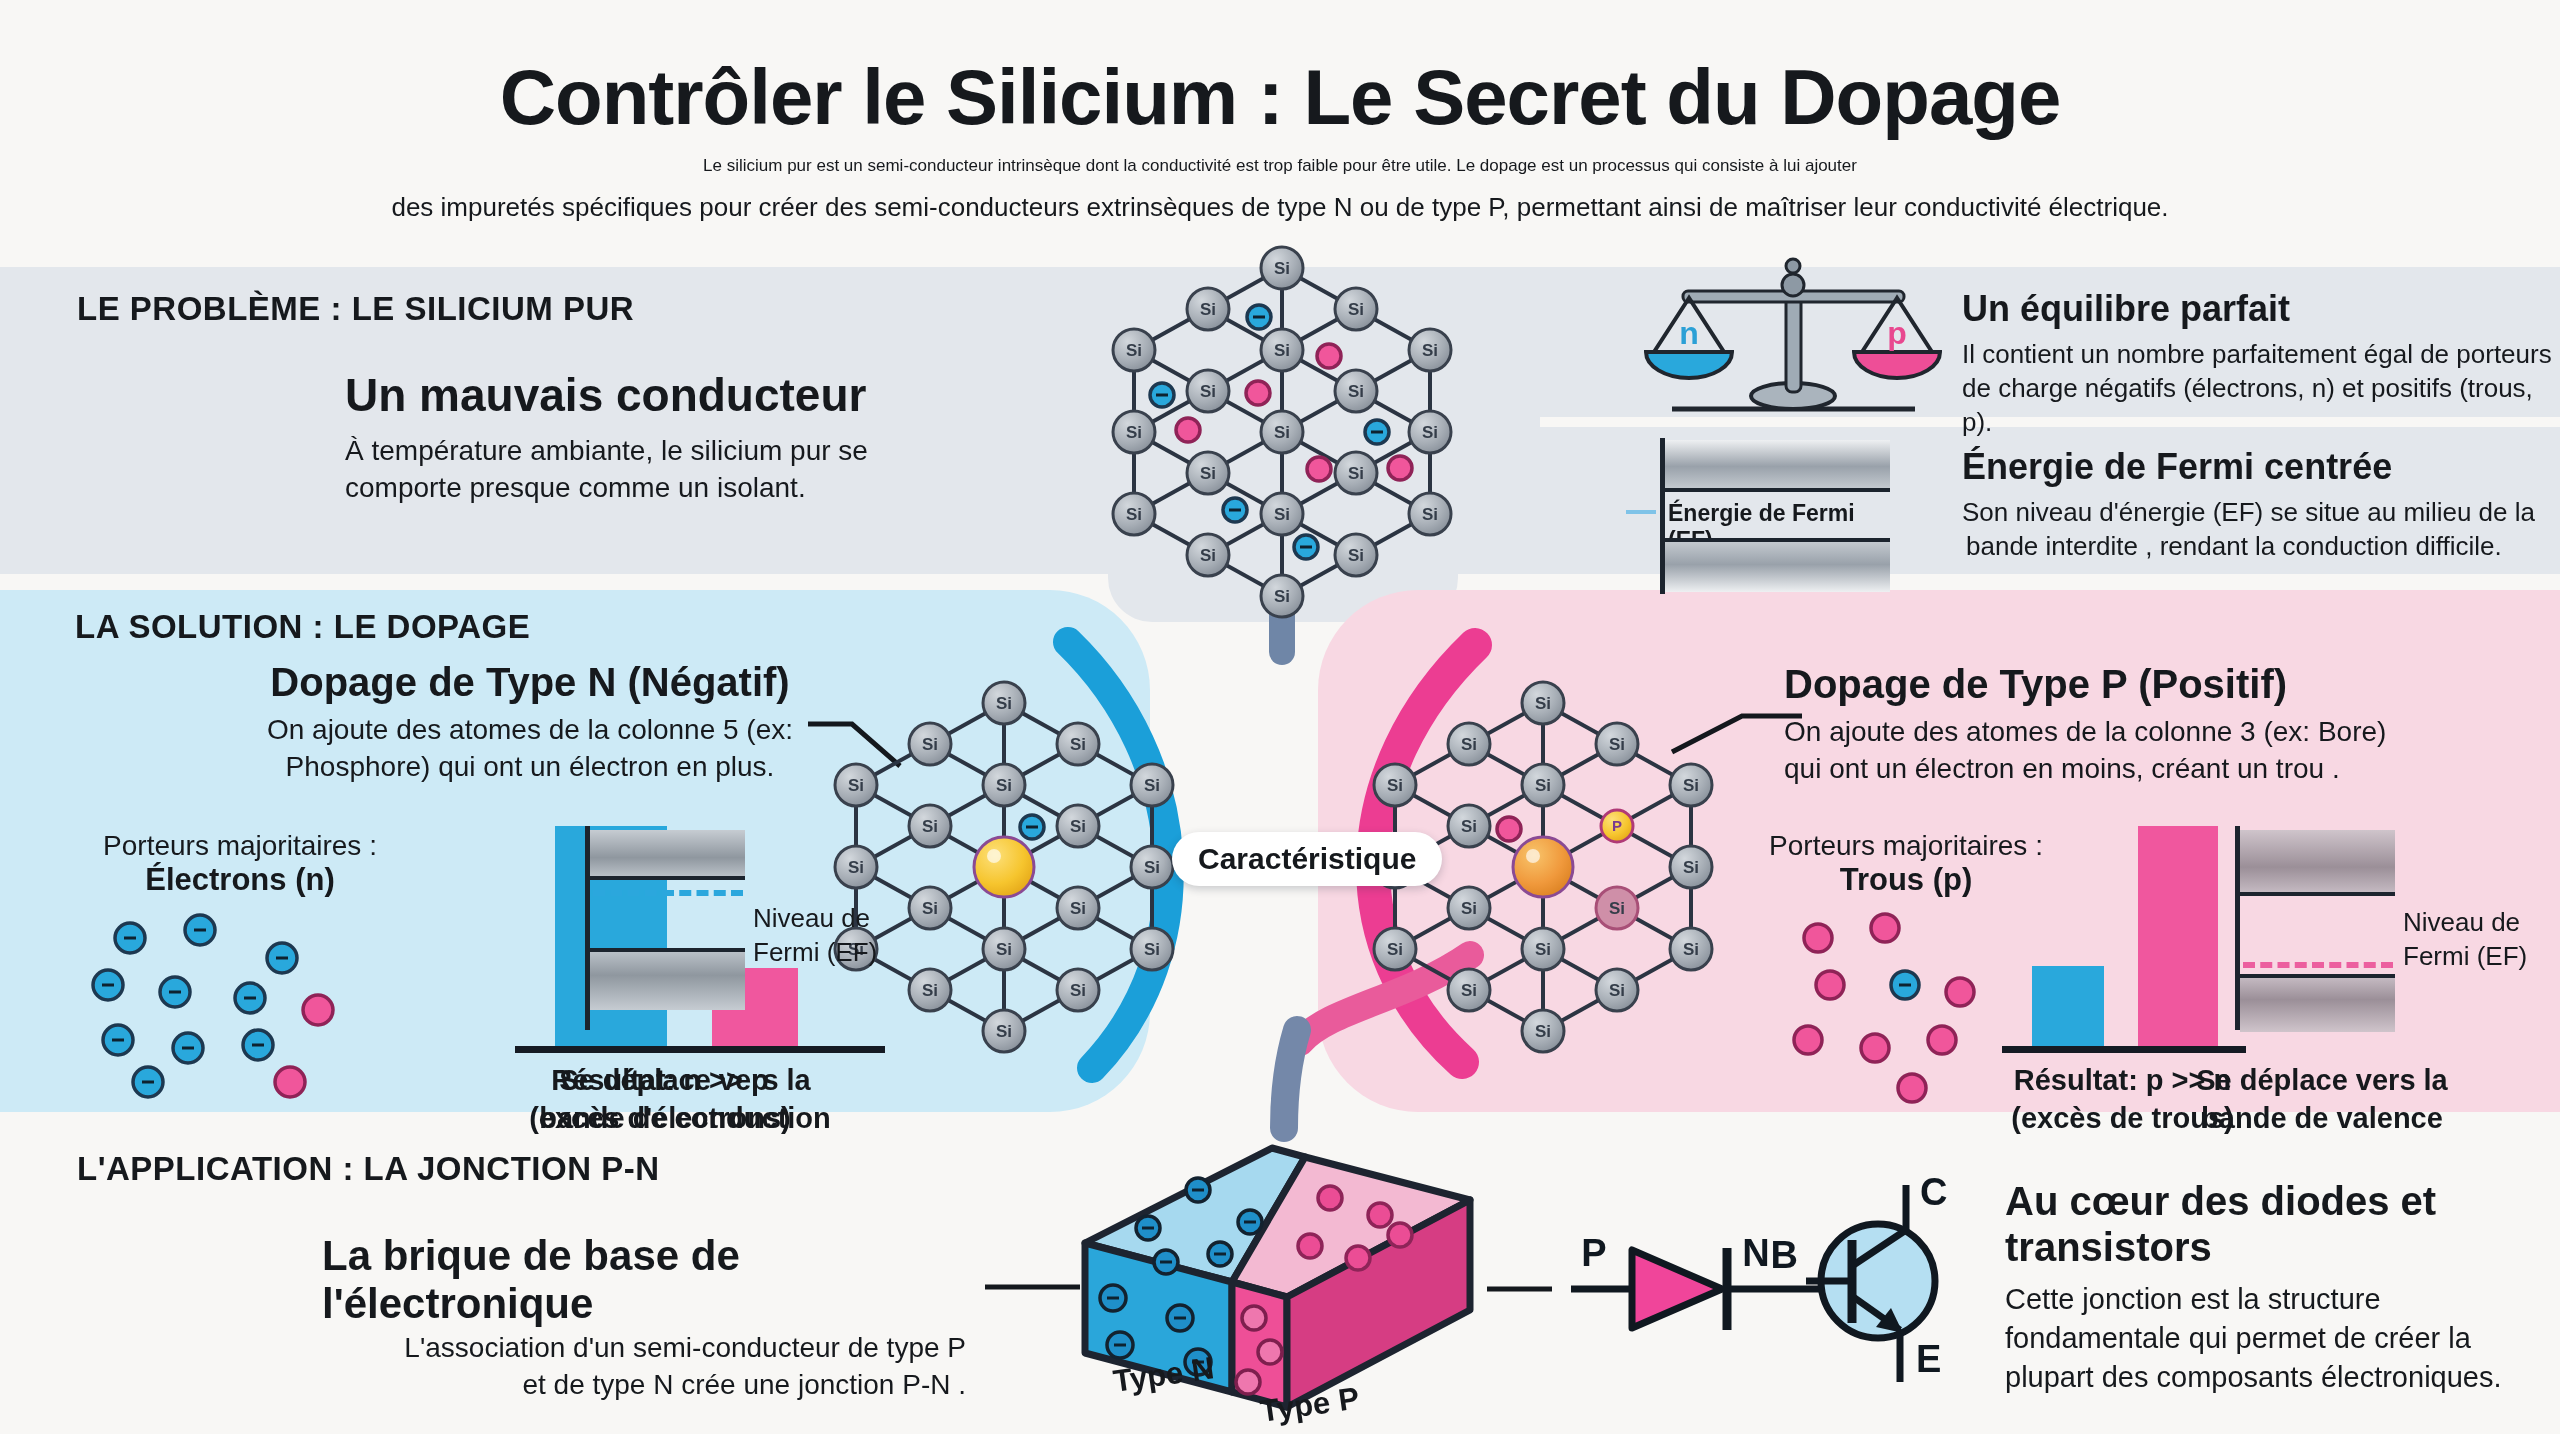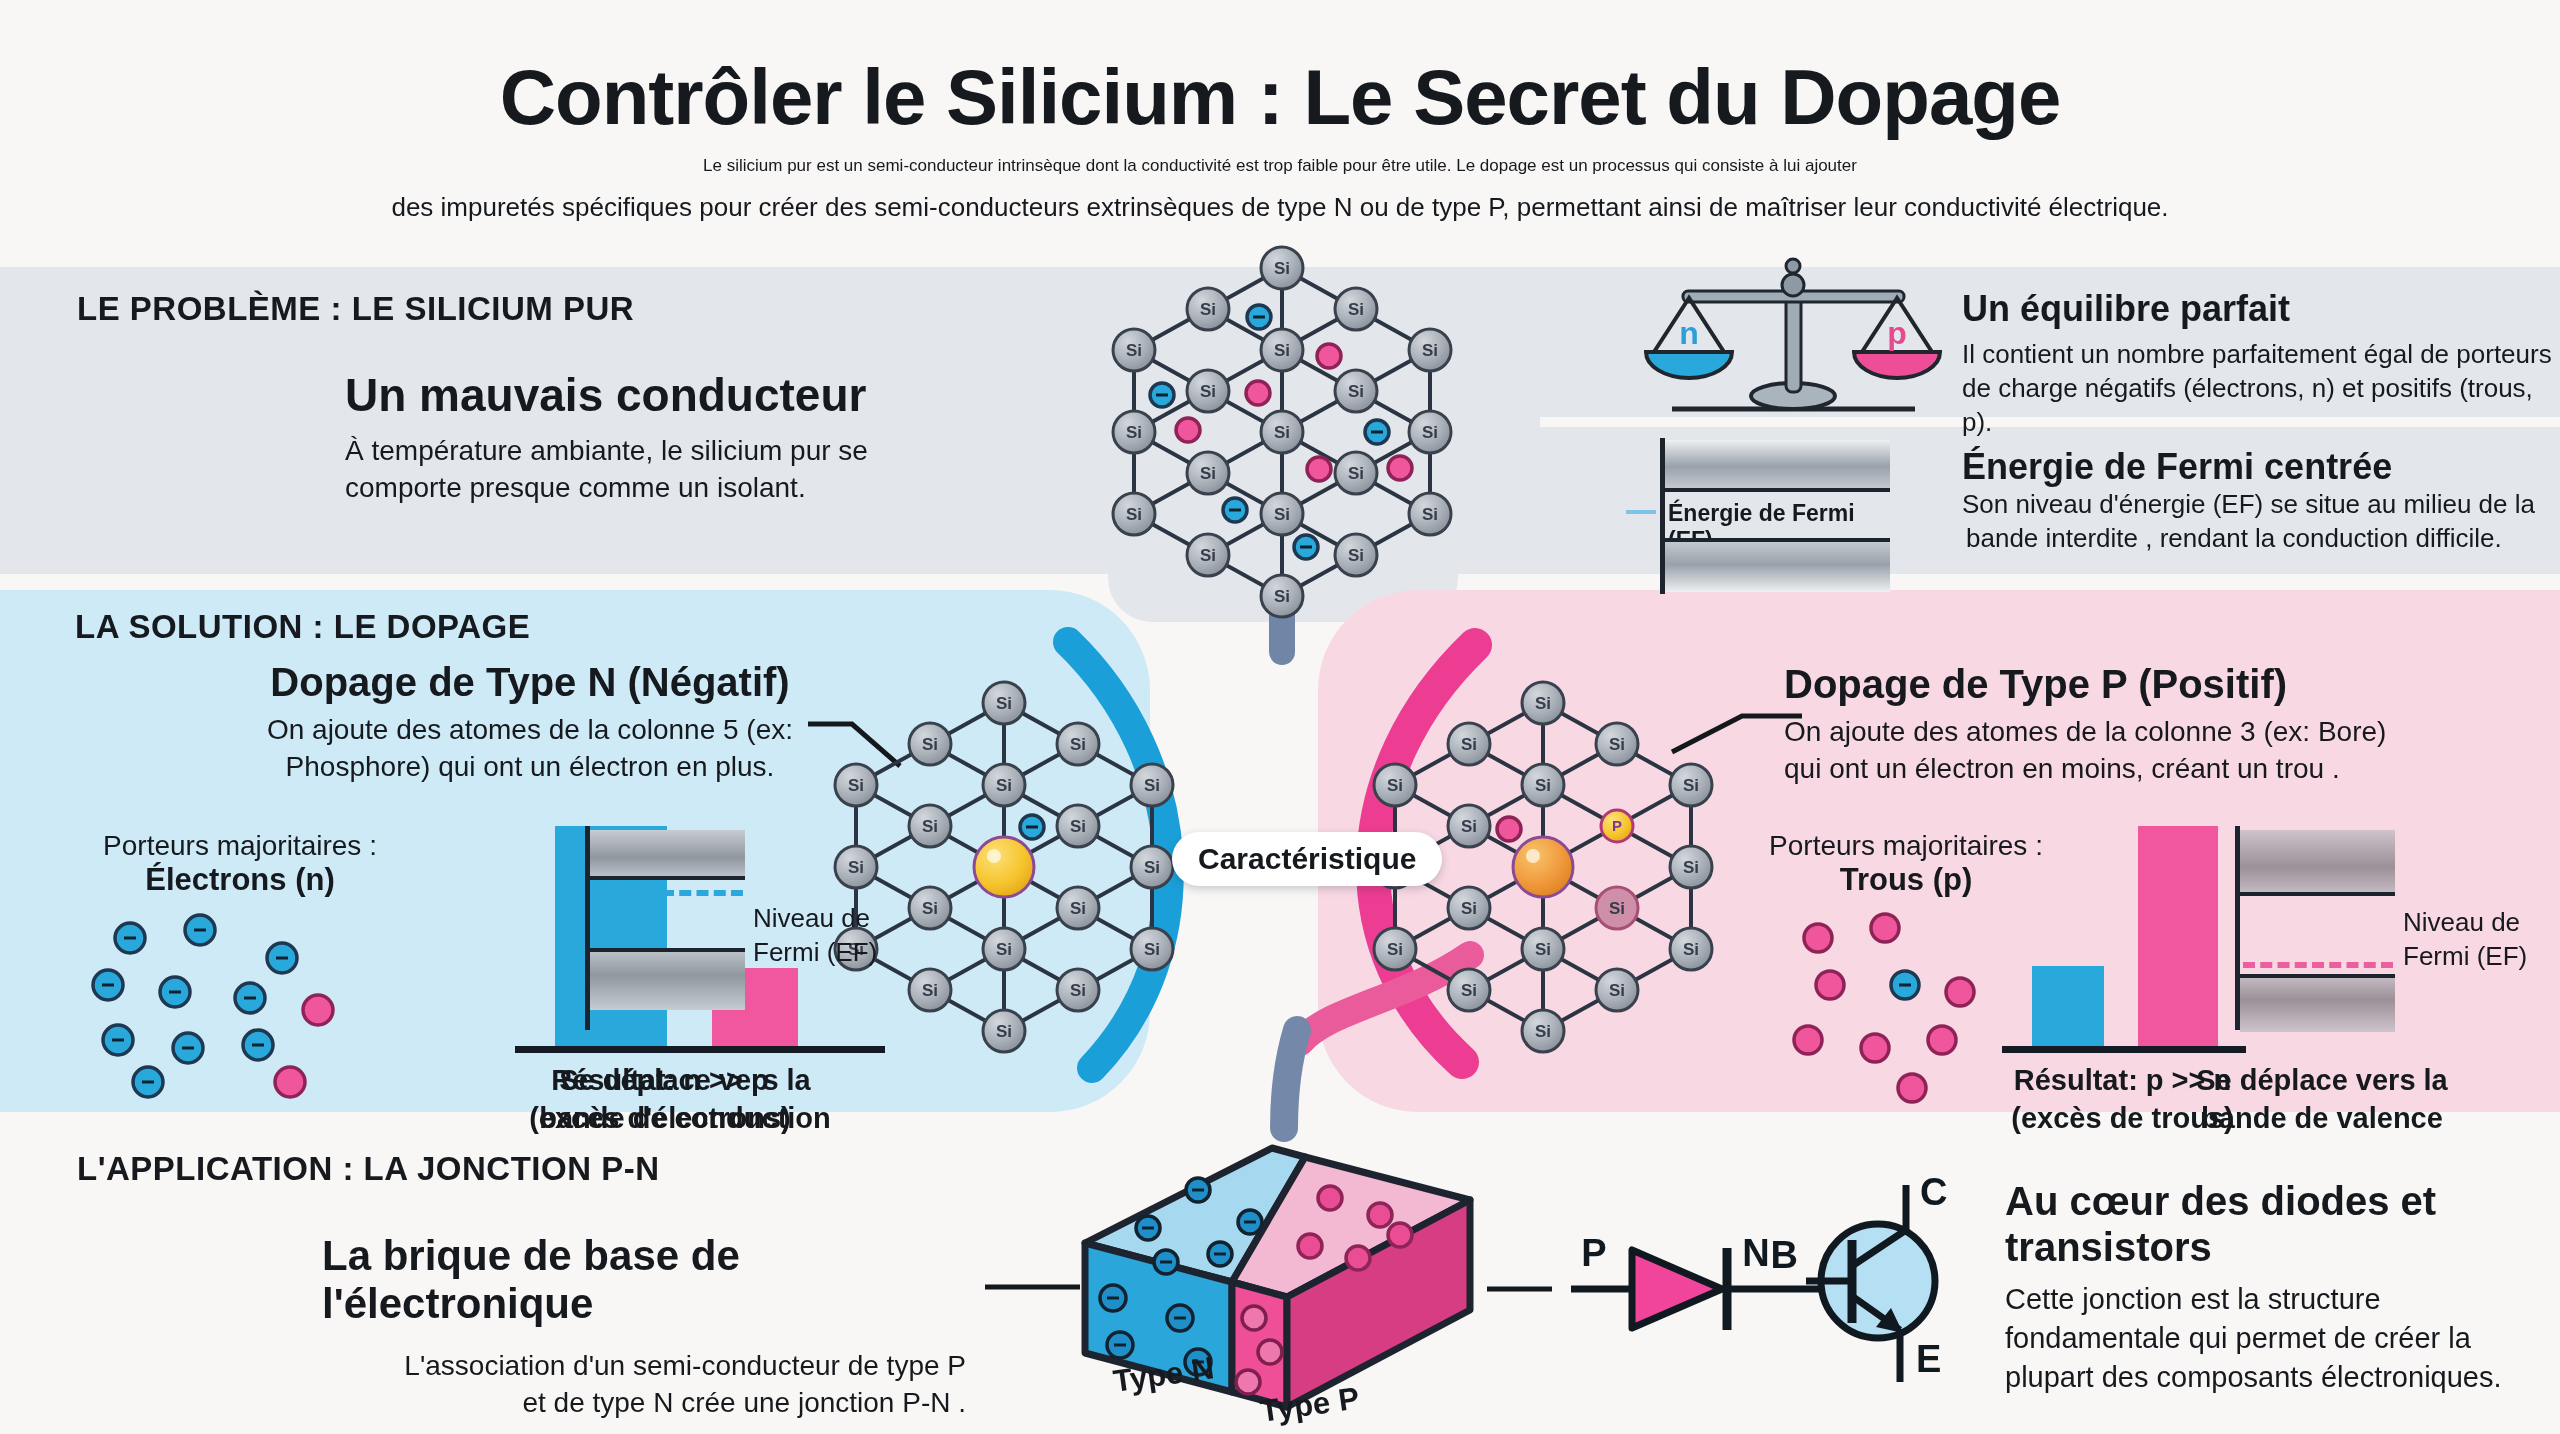--- a/index.html
+++ b/index.html
@@ -464,21 +464,21 @@
     <div class="abs fermi-axis" style="left:0;top:0;width:5px;height:156px;"></div>
     <div class="abs grad-band-down" style="left:5px;top:2px;width:225px;height:48px;"></div>
     <div class="abs fermi-line" style="left:5px;top:50px;width:225px;height:4px;"></div>
     <div class="abs" style="left:8px;top:62px;width:222px;font-size:23px;font-weight:700;">Énergie de Fermi (EF)</div>
     <div class="abs" style="left:-34px;top:72px;width:30px;height:4px;background:#7fc3e8;"></div>
     <div class="abs fermi-line" style="left:5px;top:100px;width:225px;height:4px;"></div>
     <div class="abs grad-band-up" style="left:5px;top:104px;width:225px;height:50px;"></div>
   </div>
   <div class="abs" style="left:1962px;top:446px;width:590px;">
     <div style="font-size:36px;font-weight:700;">Énergie de Fermi centrée</div>
-    <div class="small-txt" style="margin-top:0;">Son niveau d'énergie (EF) se situe au milieu de la</div>
+    <div class="small-txt" style="margin-top:8px;">Son niveau d'énergie (EF) se situe au milieu de la</div>
     <div class="small-txt" style="margin-left:4px;">bande interdite , rendant la conduction difficile.</div>
   </div>
 
   <div class="abs sec-label" style="left:75px;top:608px;">LA SOLUTION : LE DOPAGE</div>
 
   <div class="abs" style="left:230px;top:660px;width:600px;text-align:center;">
     <div style="font-size:40px;font-weight:700;">Dopage de Type N (Négatif)</div>
     <div class="body-txt" style="margin-top:6px;">On ajoute des atomes de la colonne 5 (ex:</div>
     <div class="body-txt">Phosphore) qui ont un électron en plus.</div>
   </div>
@@ -539,21 +539,21 @@
     </div>
   </div>
   <div class="abs caption" style="left:2172px;top:1062px;width:300px;">
     <div>Se déplace vers la</div>
     <div>bande de valence</div>
   </div>
 
   <div class="abs sec-label" style="left:77px;top:1150px;">L'APPLICATION : LA JONCTION P-N</div>
   <div class="abs" style="left:322px;top:1232px;width:644px;">
     <div style="font-size:42px;font-weight:700;">La brique de base de l'électronique</div>
-    <div class="body-txt" style="margin-top:19px;text-align:right;">L'association d'un semi-conducteur de type P</div>
+    <div class="body-txt" style="margin-top:1px;text-align:right;">L'association d'un semi-conducteur de type P</div>
     <div class="body-txt" style="text-align:right;">et de type N crée une  jonction P-N .</div>
   </div>
 
   <div class="abs" style="left:2005px;top:1178px;width:545px;">
     <div style="font-size:40px;font-weight:700;line-height:1.15;">
       <div>Au cœur des diodes et</div>
       <div>transistors</div>
     </div>
     <div style="font-size:29px;line-height:1.35;margin-top:10px;">
       <div>Cette jonction est la structure</div>

